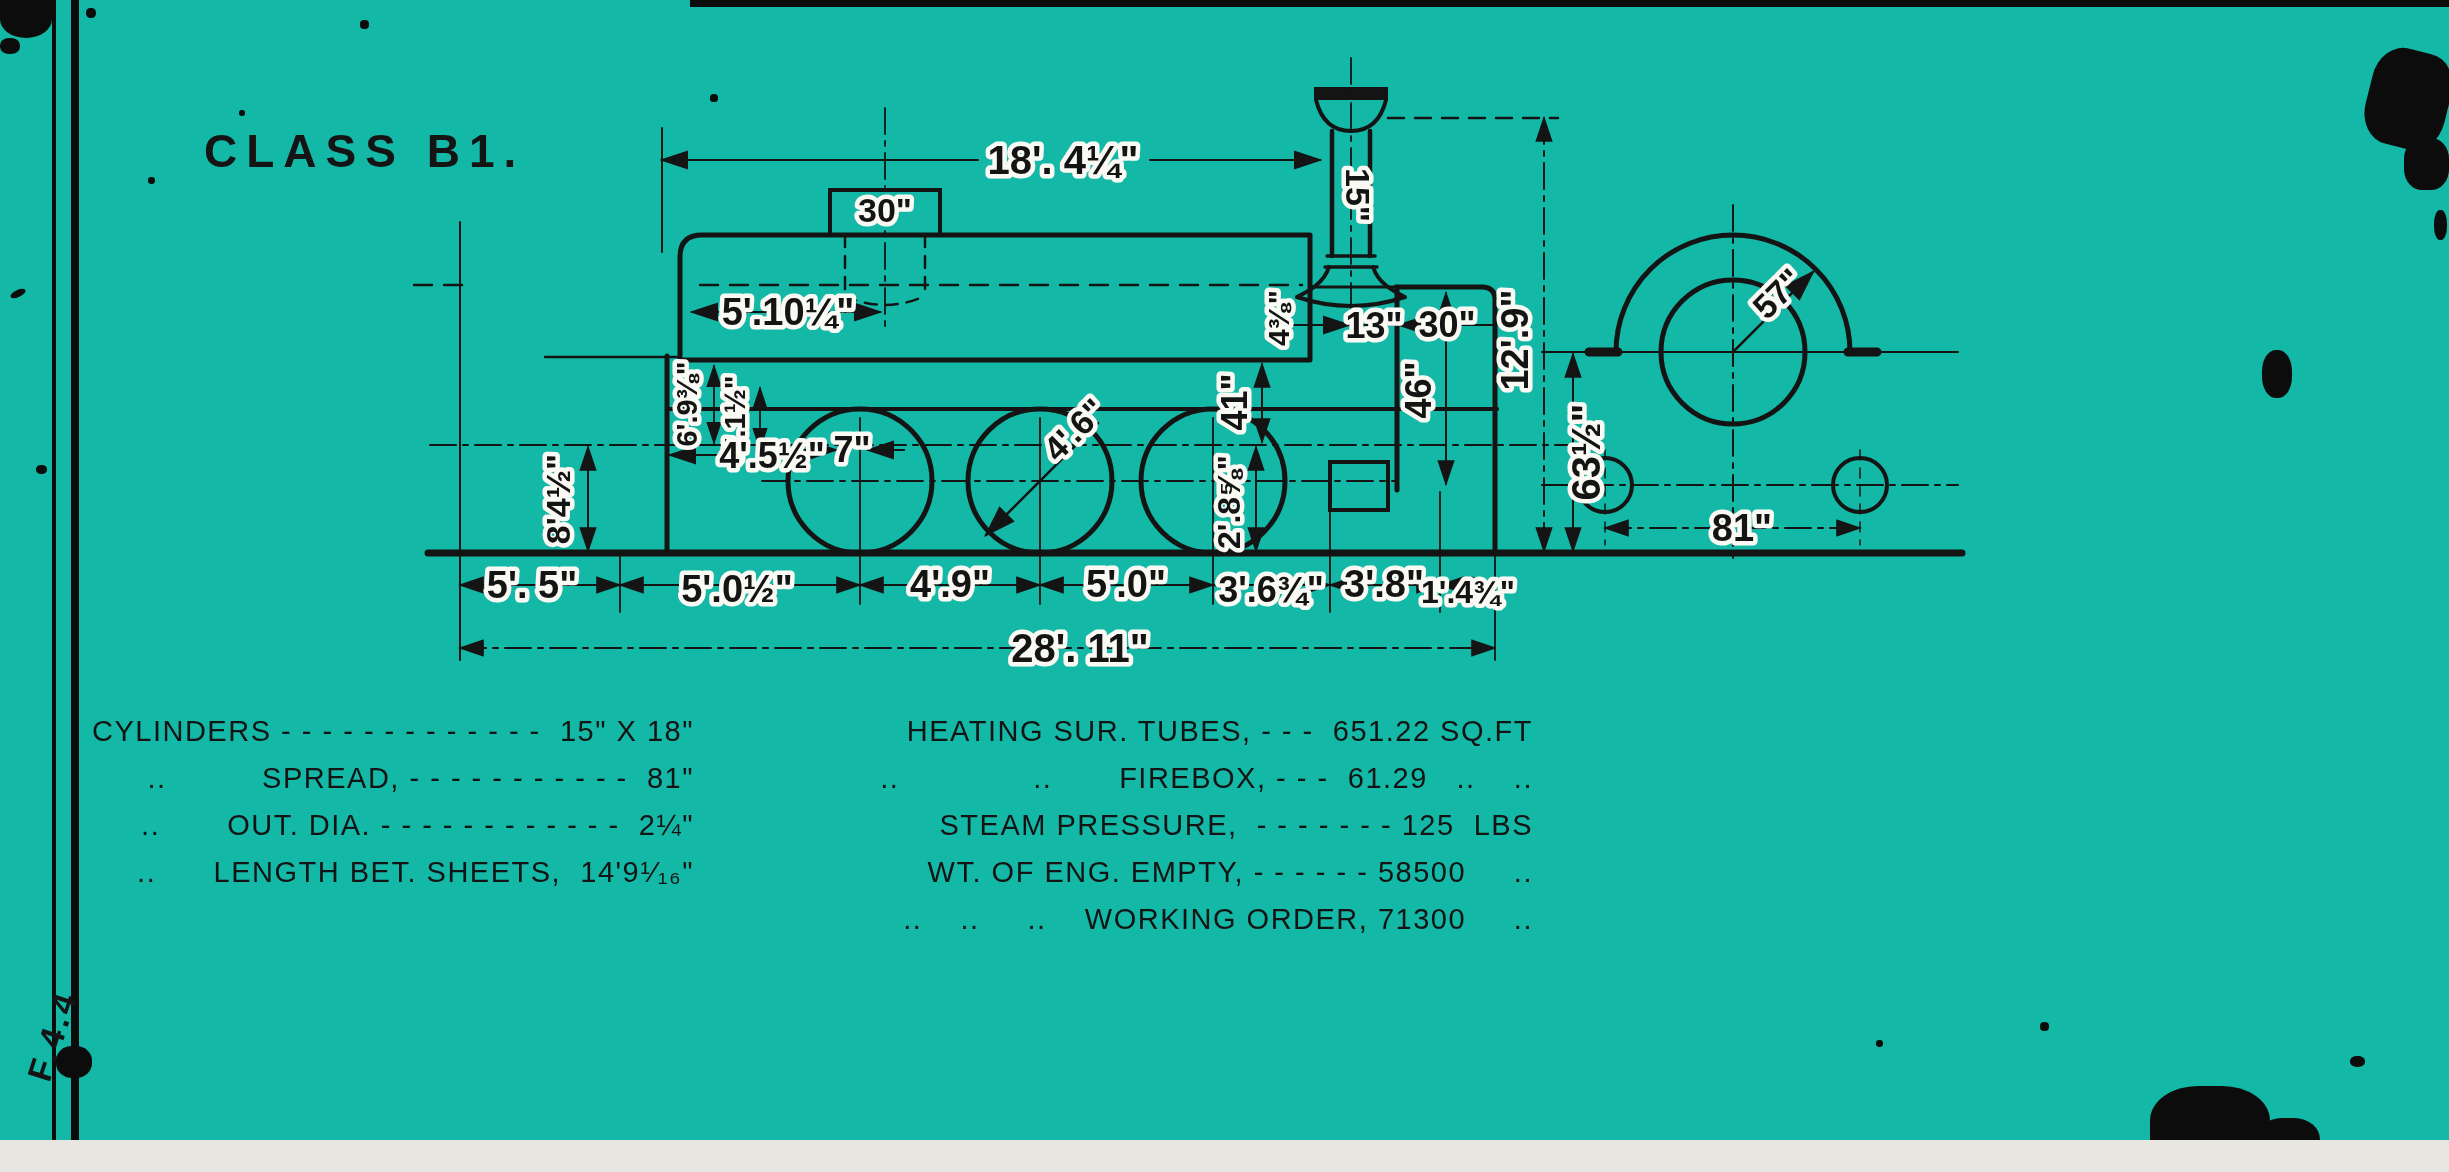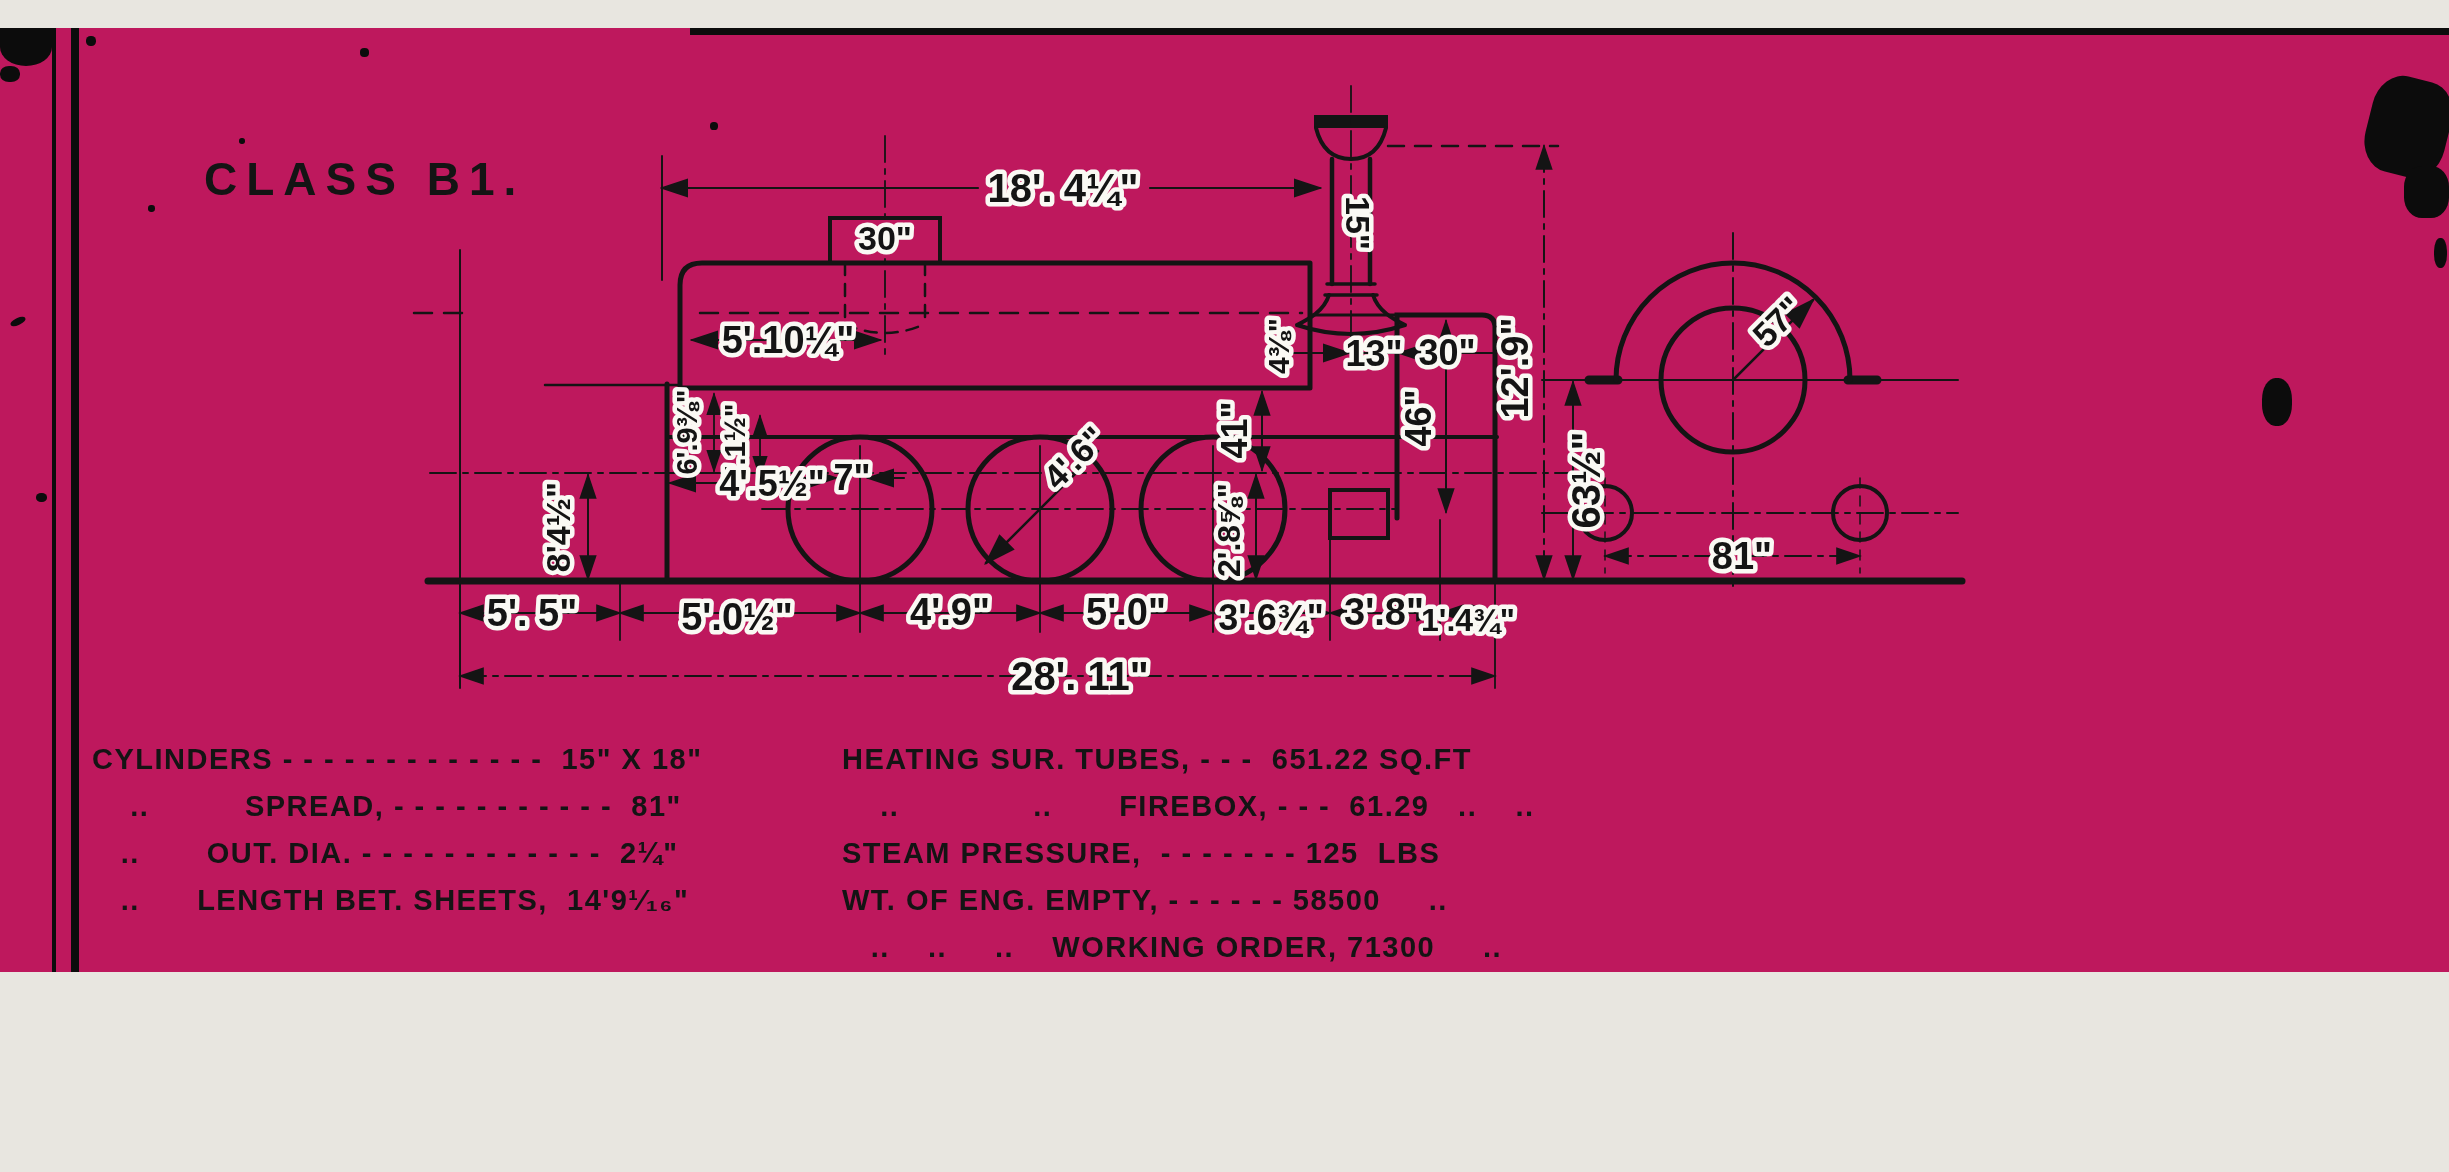--- a/index.html
+++ b/index.html
@@ -1,28 +1,27 @@
 <!DOCTYPE html>
 <html><head>
 <meta charset="utf-8">
 <style>
   html,body{margin:0;padding:0;background:#e8e6e0;}
   .canvas{
-    position:relative;width:2449px;height:944px;overflow:hidden;
-    background:#be185d;color:#141414;
+    position:relative;width:2449px;height:1140px;overflow:hidden;
+    background:#14b8a6;color:#141414;
     font-family:"Liberation Sans","DejaVu Sans",sans-serif;
-    margin-top:28px;
   }
   .title{
     position:absolute;left:204px;top:124px;
     font-size:46px;font-weight:700;letter-spacing:9px;white-space:pre;
   }
   .spec-col{position:absolute;}
   .spec-line{
-    white-space:pre;font-weight:700;line-height:47px;letter-spacing:1.5px;
+    white-space:pre;font-weight:400;line-height:47px;letter-spacing:1.5px;text-align:right;
   }
   .col1{left:92px;top:708px;font-size:29px;}
   .col2{left:842px;top:708px;font-size:29px;}
   .col3{left:1616px;top:704px;font-size:27px;line-height:48px;}
   .corner-mark{
     position:absolute;left:6px;top:1016px;font-size:34px;font-weight:700;
     transform:rotate(-72deg);letter-spacing:4px;
   }
   .edge-line{position:absolute;top:0;height:1172px;background:#0c0c0c;}
   .blob{position:absolute;background:#0c0c0c;border-radius:45%;}

